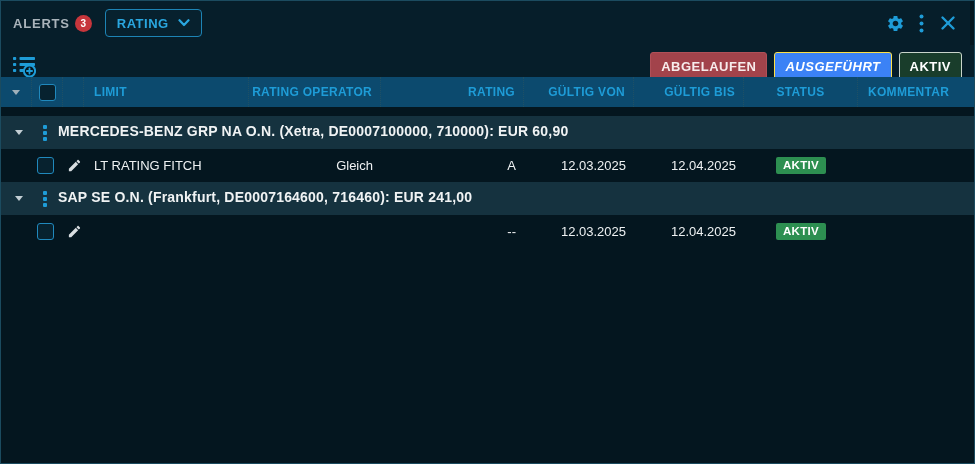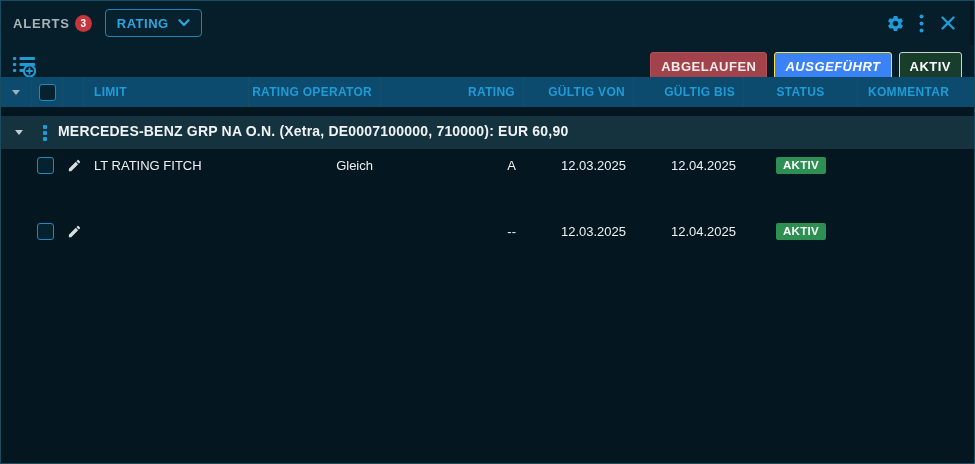--- a/index.html
+++ b/index.html
@@ -173,20 +173,29 @@
     <span class="cell c-ro">Gleich</span>
     <span class="cell c-rating">A</span>
     <span class="cell c-von">12.03.2025</span>
     <span class="cell c-bis">12.04.2025</span>
     <span class="cell c-status">
         <span class="status-badge">AKTIV</span>
       </span>
     <span class="cell c-komm"></span>
   </div>
 
+  <div class="row grow" style="top:181px;">
+    <span class="caret-down"></span>
+    <span class="kebab-g">
+        <i></i>
+        <i></i>
+        <i></i>
+      </span>
+    <span class="glabel">SAP SE O.N. (Frankfurt, DE0007164600, 716460): EUR 241,00</span>
+  </div>
 
   <div class="row" style="top:214px;">
     <span class="checkbox"></span>
     <span class="pencil">
       <svg width="15" height="15" viewBox="0 0 24 24" fill="#d9dee1">
           <path d="M3 17.25V21h3.75L17.81 9.94l-3.75-3.75L3 17.25zm17.71-10.21c.39-.39.39-1.02 0-1.41l-2.34-2.34c-.39-.39-1.02-.39-1.41 0l-1.83 1.83 3.75 3.75 1.83-1.83z"></path>
         </svg>
     </span>
     <span class="cell c-rating">--</span>
     <span class="cell c-von">12.03.2025</span>

